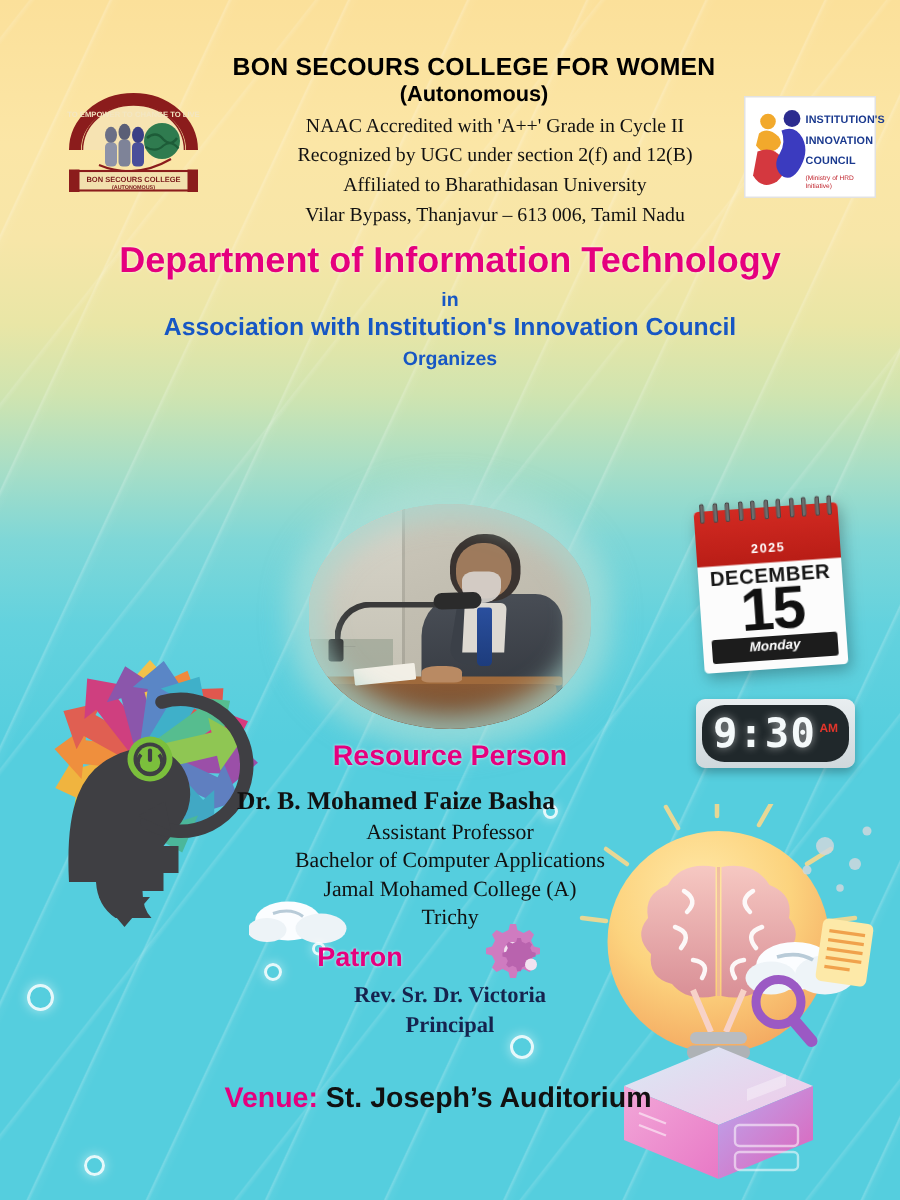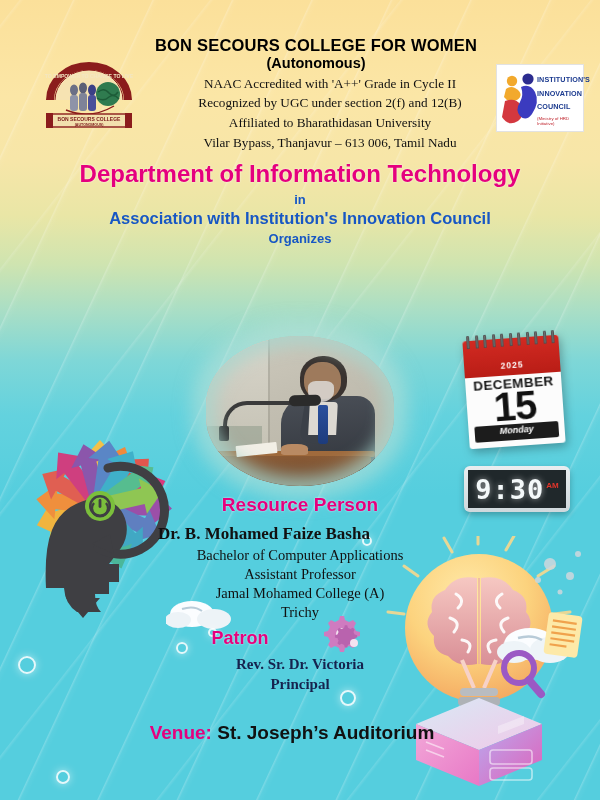--- a/index.html
+++ b/index.html
@@ -161,21 +161,21 @@
               color:#111; font-size:40px; font-weight:bold; line-height:1; letter-spacing:-1px; }
   .cal-wd-bar{ position:absolute; left:6px; right:6px; bottom:6px; height:16px;
                background:#1c1c1c; border-radius:2px; }
   .cal-wd   { position:absolute; left:0; right:0; top:1px; text-align:center;
               color:#fff; font-size:9px; font-weight:bold; font-style:italic; }
 
   
   .clock { position:absolute; left:464px; top:466px; width:106px; height:46px;
            background:linear-gradient(180deg,#e9eef0,#cfd8dc); border-radius:6px;
            box-shadow:0 3px 6px rgba(0,0,0,.25); }
-  .clock-screen { position:absolute; inset:4px; background:#20282b; border-radius:0;
+  .clock-screen { position:absolute; inset:4px; background:#20282b; border-radius:15px;
                   display:flex; align-items:center; justify-content:center; gap:2px; }
   .clock-time { font-family:"DejaVu Sans Mono", monospace; font-size:27px;
                 font-weight:bold; color:#f4f9fa; letter-spacing:1px;
                 text-shadow:0 0 6px rgba(255,255,255,.55); }
   .clock-ampm { font-family:"Liberation Sans",sans-serif; font-size:8px; font-weight:bold;
                 color:#e0352b; align-self:flex-start; margin-top:11px; }
 
   
   .brain-graphic { position:absolute; left:4px; top:428px; width:210px; height:190px; }
 
@@ -538,22 +538,22 @@
   <div class="ring" style="left:18px;top:656px;width:18px;height:18px;"></div>
   <div class="ring" style="left:56px;top:770px;width:14px;height:14px;"></div>
   <div class="ring" style="left:340px;top:690px;width:16px;height:16px;"></div>
   <div class="ring" style="left:176px;top:642px;width:12px;height:12px;"></div>
   <div class="ring" style="left:208px;top:628px;width:9px;height:9px;"></div>
   <div class="ring" style="left:362px;top:536px;width:10px;height:10px;"></div>
 
   <div class="resource-head">Resource Person</div>
   <div class="resource-name">Dr. B. Mohamed Faize Basha</div>
   <div class="resource-lines">
+    <div>Assistant Professor</div>
     <div>Bachelor of Computer Applications</div>
-    <div>Assistant Professor</div>
     <div>Jamal Mohamed College (A)</div>
     <div>Trichy</div>
   </div>
 
   <div class="patron-head">Patron</div>
   <div class="patron-lines">
     <div>Rev. Sr. Dr. Victoria</div>
     <div>Principal</div>
   </div>
 

